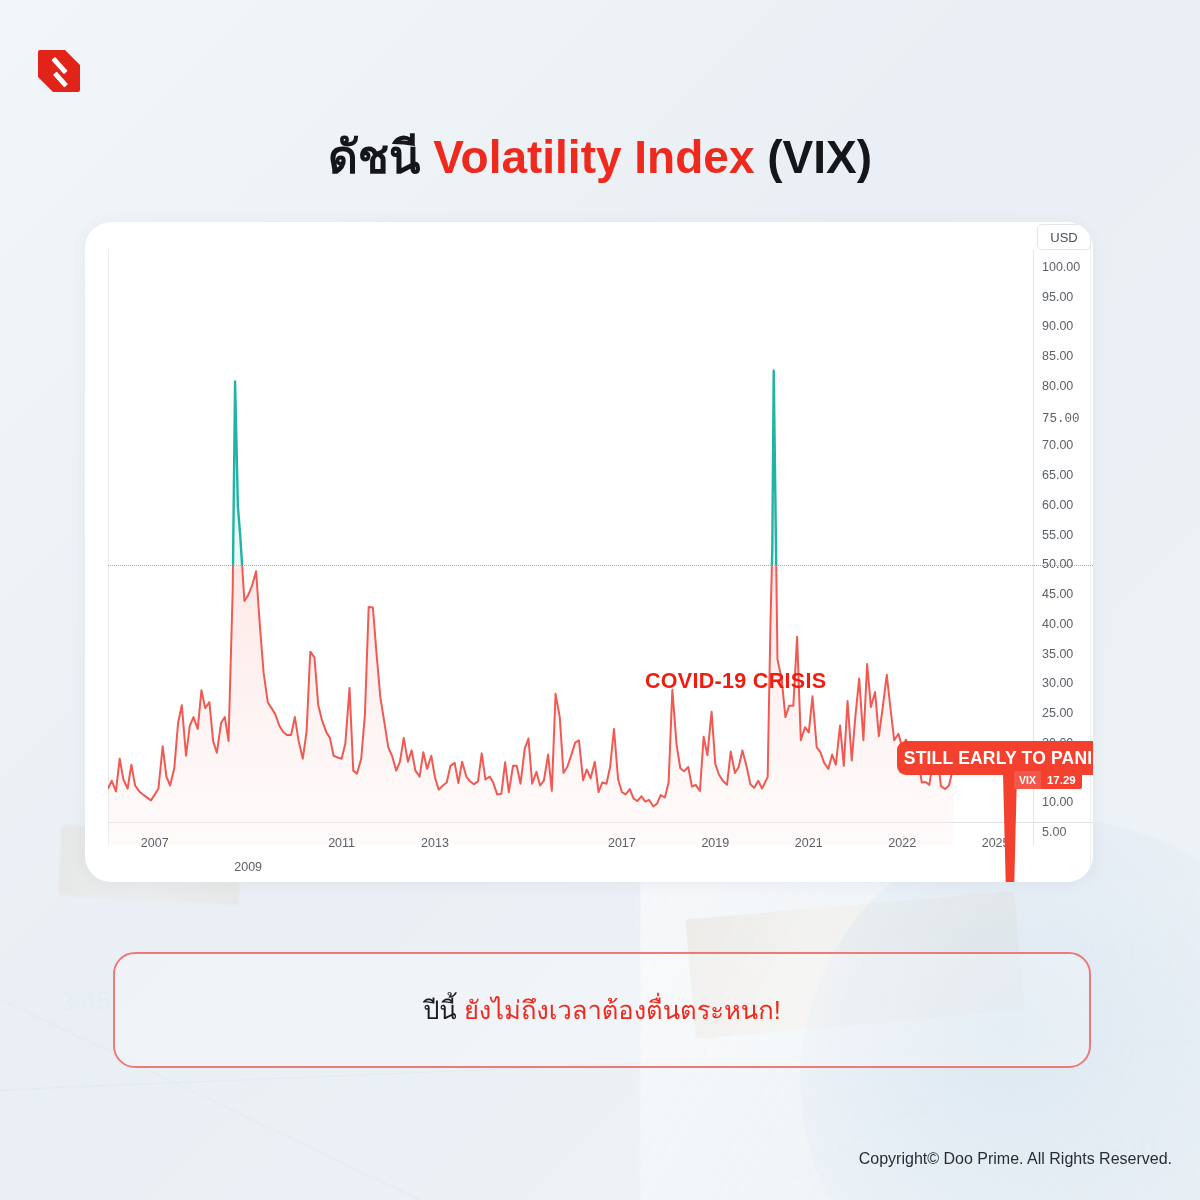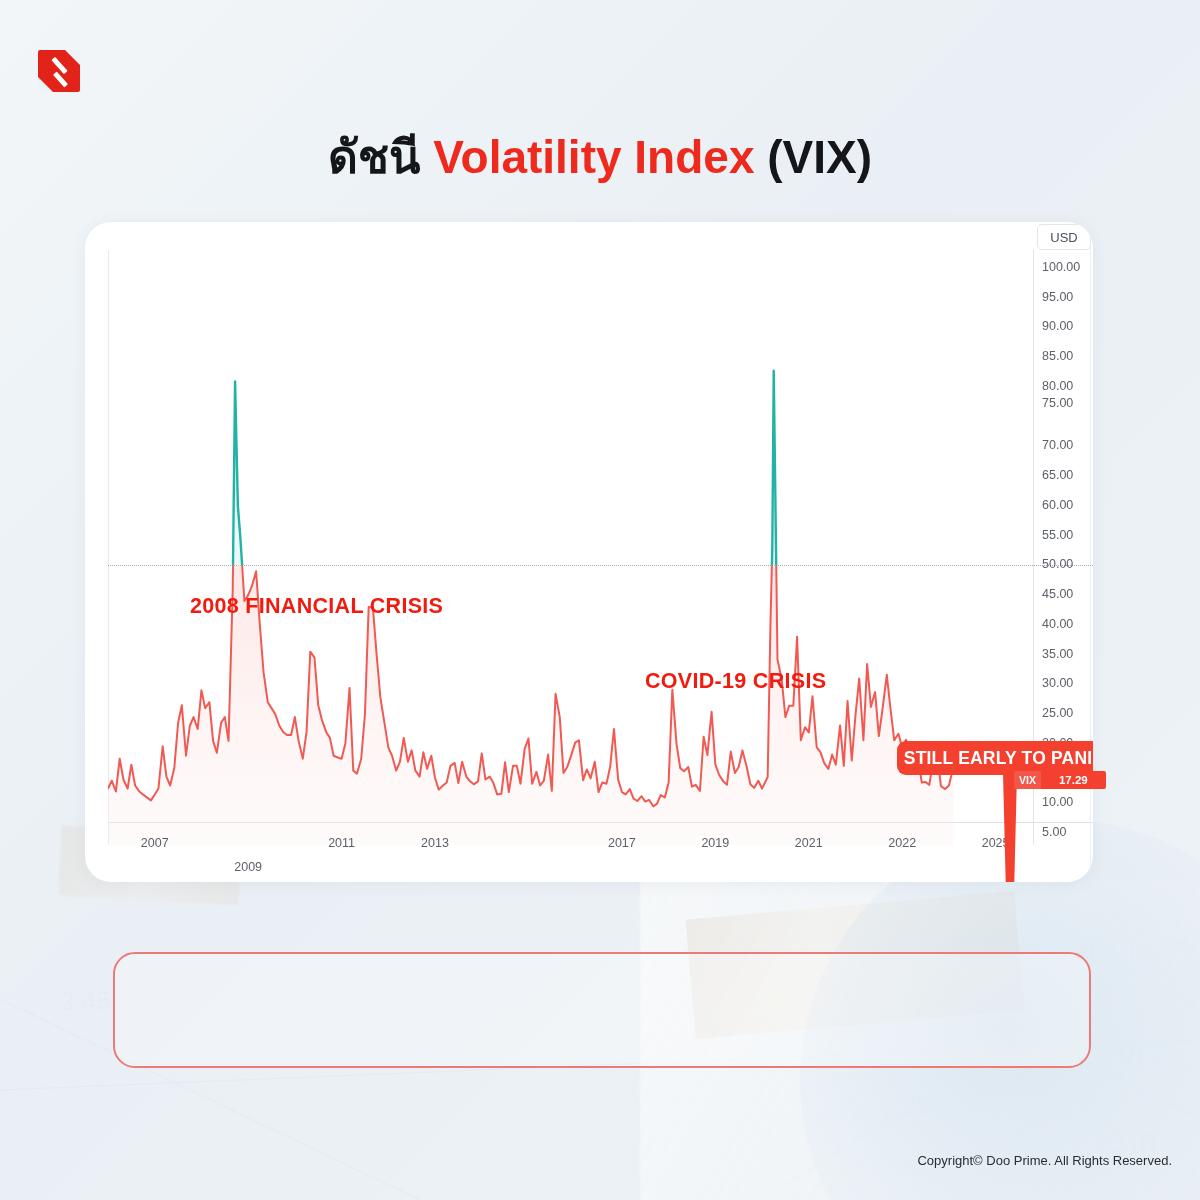--- a/index.html
+++ b/index.html
@@ -112,35 +112,35 @@
 
   .price-tag{
     position:absolute;left:1014px;top:771px;height:18px;display:flex;align-items:stretch;
   }
   .price-tag .pt-name{
     background:#f4574a;color:#fff;font-size:10.5px;font-weight:bold;
     padding:0 5px;display:flex;align-items:center;border-radius:2px 0 0 2px;
   }
   .price-tag .pt-val{
     background:#f4402e;color:#fff;font-size:11.5px;font-weight:bold;
-    padding:0 18px;display:flex;align-items:center;border-radius:0 2px 2px 0;
+    padding:0 6px;display:flex;align-items:center;border-radius:0 2px 2px 0;
   }
 
   
   .caption{
     position:absolute;left:113px;top:952px;width:974px;height:112px;
     border:2.2px solid #ec7b78;border-radius:22px;background:rgba(255,255,255,.28);
     display:flex;flex-direction:column;align-items:center;justify-content:center;
     gap:4px;
   }
   .cap-line{font-size:25.5px;color:#1b1c20;white-space:nowrap;line-height:1.35;}
   .cap-line .red{color:#ee2a1e;}
 
   .footer{
-    position:absolute;right:28px;bottom:32px;font-size:13px;color:#2a2d33;
+    position:absolute;right:28px;bottom:32px;font-size:16px;color:#2a2d33;
   }
 </style>
 </head>
 <body>
 
 <div class="bg-base"></div>
 <svg class="bg-wm" width="1200" height="1200">
   <g stroke="#dde6ed" stroke-width="1" fill="none" opacity=".9">
     <line x1="-40" y1="980" x2="420" y2="1200"></line>
     <line x1="700" y1="860" x2="1200" y2="1120"></line>
@@ -219,50 +219,52 @@
       <div class="ytick" style="top: 456.1px;">25.00</div>
       <div class="ytick" style="top: 426.35px;">30.00</div>
       <div class="ytick" style="top: 396.6px;">35.00</div>
       <div class="ytick" style="top: 366.85px;">40.00</div>
       <div class="ytick" style="top: 337.1px;">45.00</div>
       <div class="ytick" style="top: 307.35px;">50.00</div>
       <div class="ytick" style="top: 277.6px;">55.00</div>
       <div class="ytick" style="top: 247.85px;">60.00</div>
       <div class="ytick" style="top: 218.1px;">65.00</div>
       <div class="ytick" style="top: 188.35px;">70.00</div>
-      <div class="ytick" style="top: 146px;">75.00</div>
+      <div class="ytick" style="top: 162px; font-family: Liberation Mono, monospace;">75.00</div>
       <div class="ytick" style="top: 128.85px;">80.00</div>
       <div class="ytick" style="top: 99.1px;">85.00</div>
       <div class="ytick" style="top: 69.35px;">90.00</div>
       <div class="ytick" style="top: 39.6px;">95.00</div>
       <div class="ytick" style="top: 9.85px;">100.00</div>
     </div>
 
   <div class="xaxis" id="xaxis">
       <div class="xtick" style="left: 46.7172px; top: 10px;">2007</div>
       <div class="xtick" style="left: 140.152px; top: 10px; margin-top: 24px;">2009</div>
       <div class="xtick" style="left: 233.586px; top: 10px;">2011</div>
       <div class="xtick" style="left: 327.02px; top: 10px;">2013</div>
       <div class="xtick" style="left: 420.455px; top: 26px; margin-top: 44px;">2015</div>
       <div class="xtick" style="left: 513.889px; top: 10px;">2017</div>
       <div class="xtick" style="left: 607.323px; top: 10px;">2019</div>
       <div class="xtick" style="left: 700.758px; top: 10px;">2021</div>
       <div class="xtick" style="left: 794.192px; top: 10px;">2022</div>
       <div class="xtick" style="left: 887.626px; top: 10px;">2025</div>
     </div>
 
-  <div class="anno" style="left:105px;top:372px">2008 FINANCIAL CRISIS</div>
   <div class="anno" style="left:560px;top:447px">COVID-19 CRISIS</div>
 
   <div class="callout-stem"></div>
   <div class="callout">STILL EARLY TO PANIC</div>
 
 </div>
 
 <div class="price-tag">
   <div class="pt-name">VIX</div>
   <div class="pt-val">17.29</div>
 </div>
 
 <div class="caption">
+  <div class="cap-line">
+    <span>ปีนี้ </span><span class="red">ยังไม่ถึงเวลาต้องตื่นตระหนก!</span>
+  </div>
 </div>
 
 <div class="footer">Copyright© Doo Prime. All Rights Reserved.</div>
 
 </body></html>

